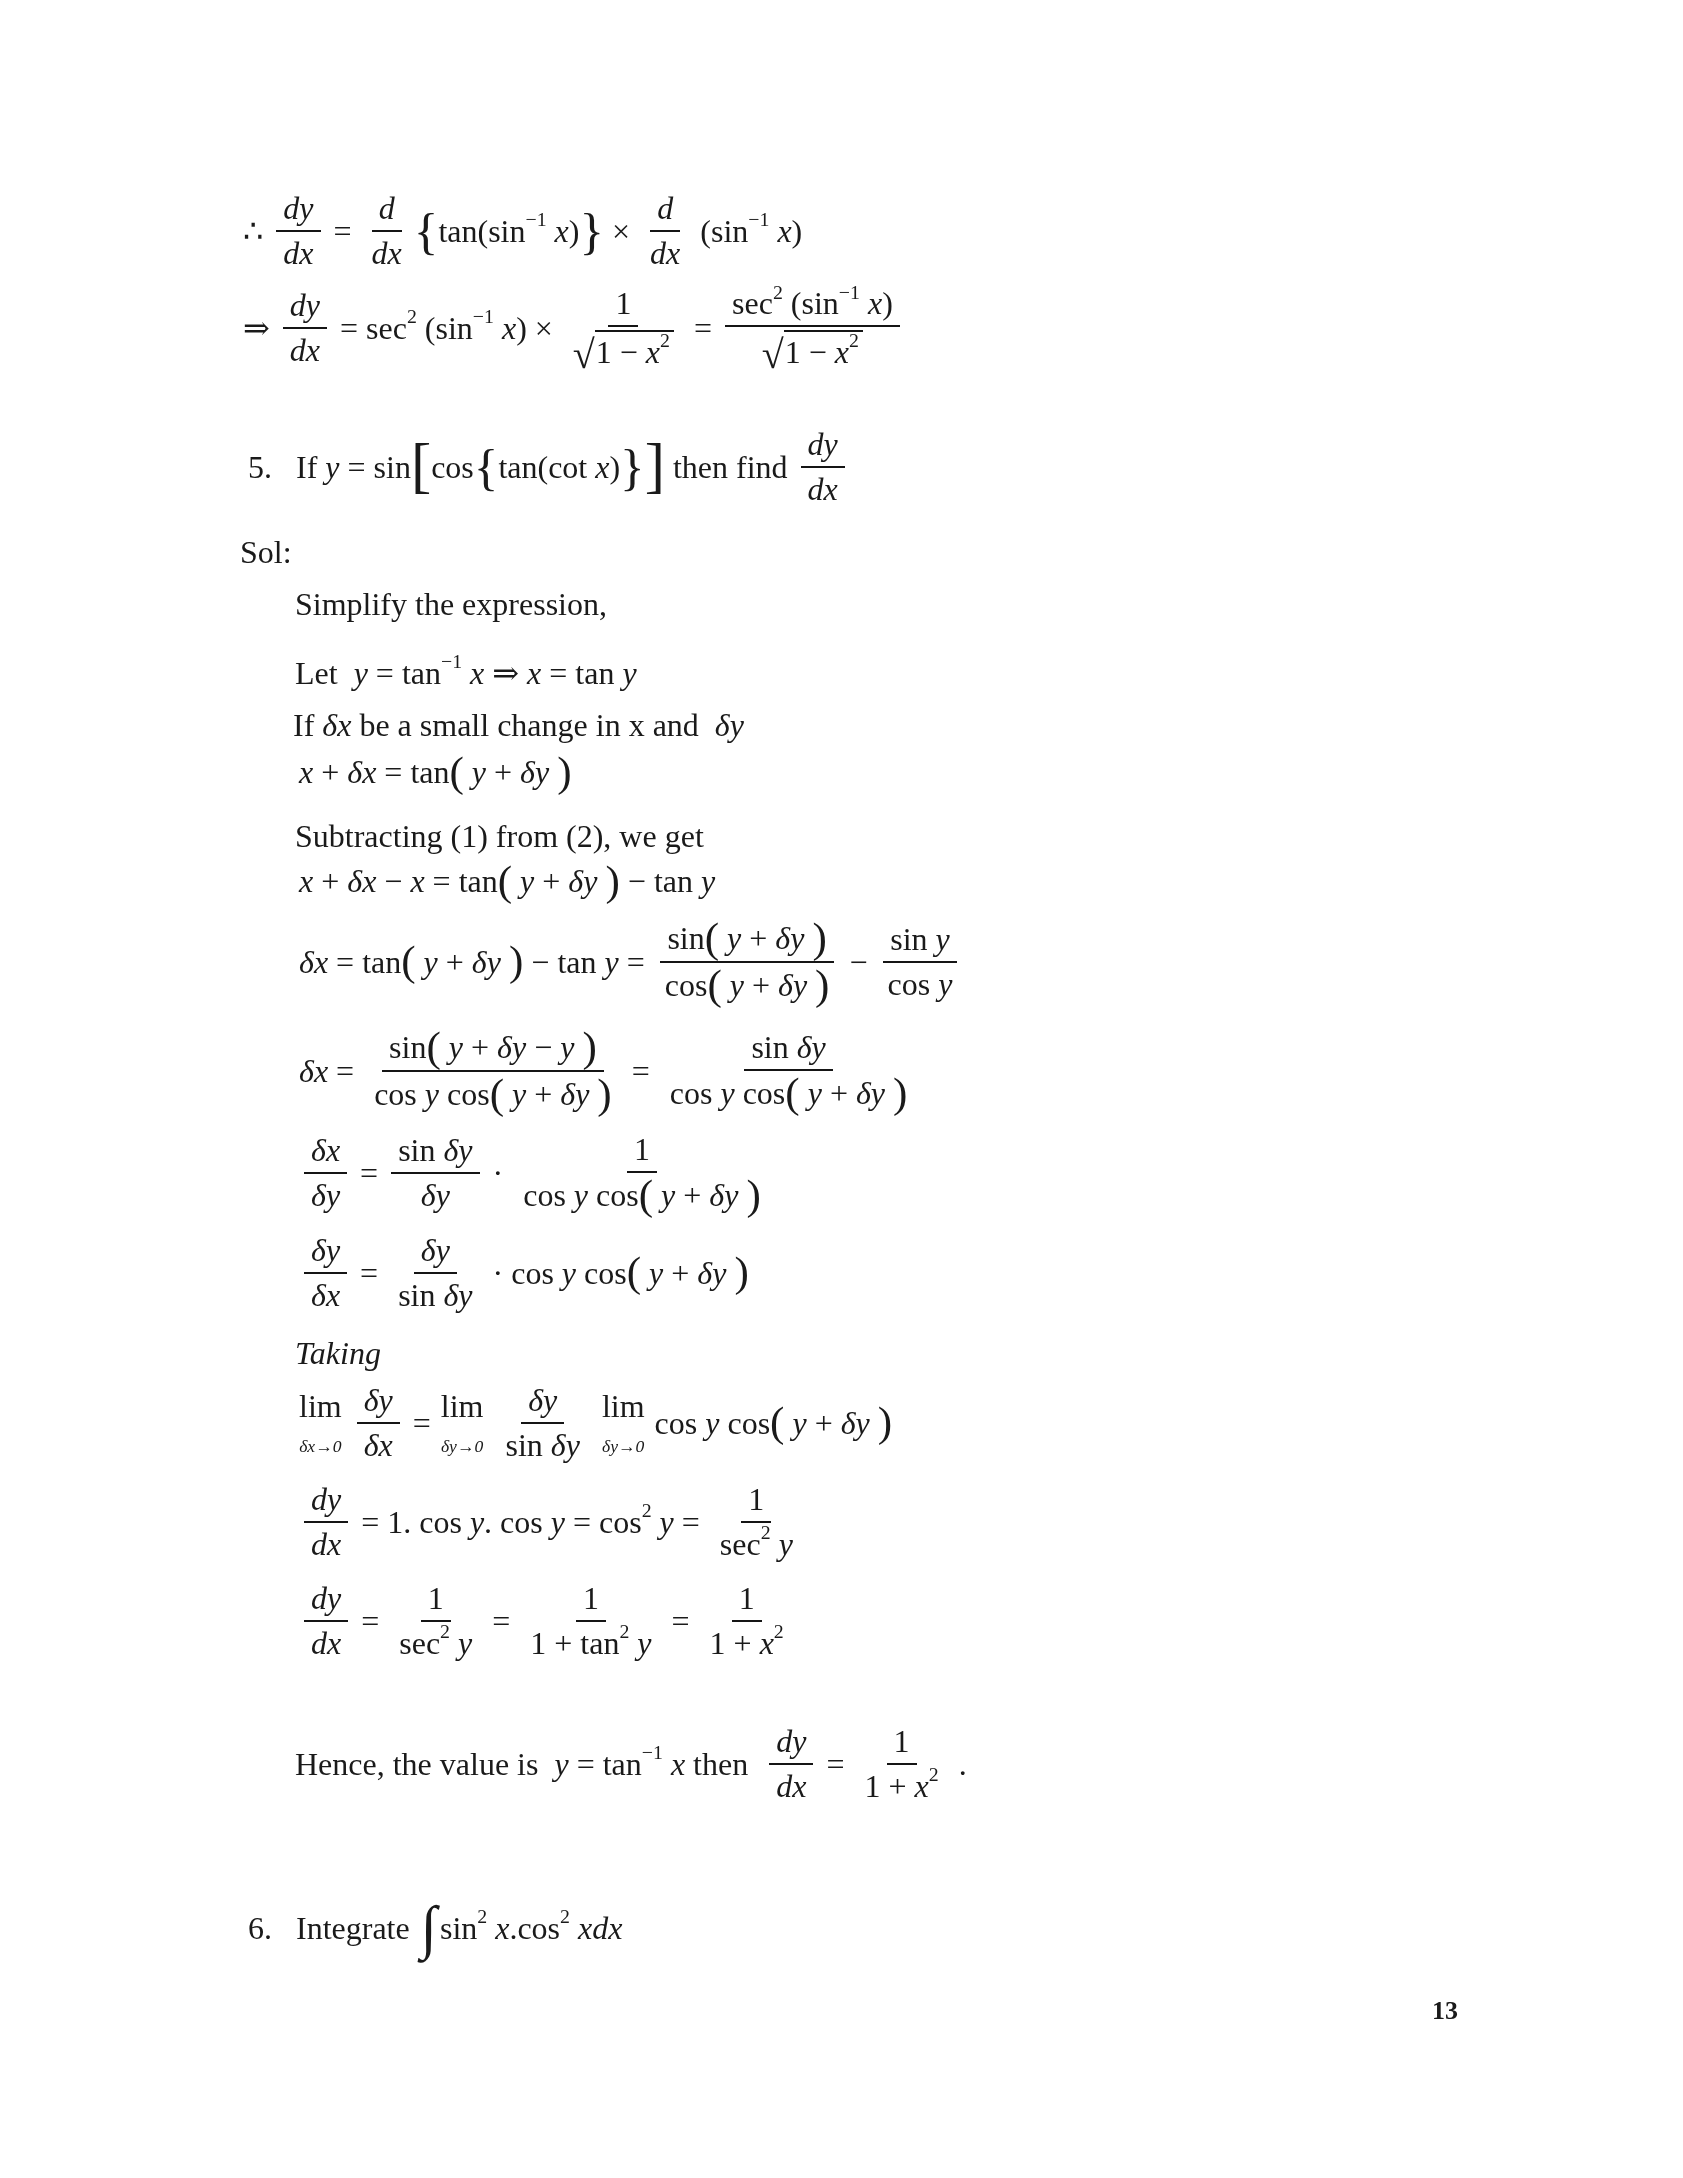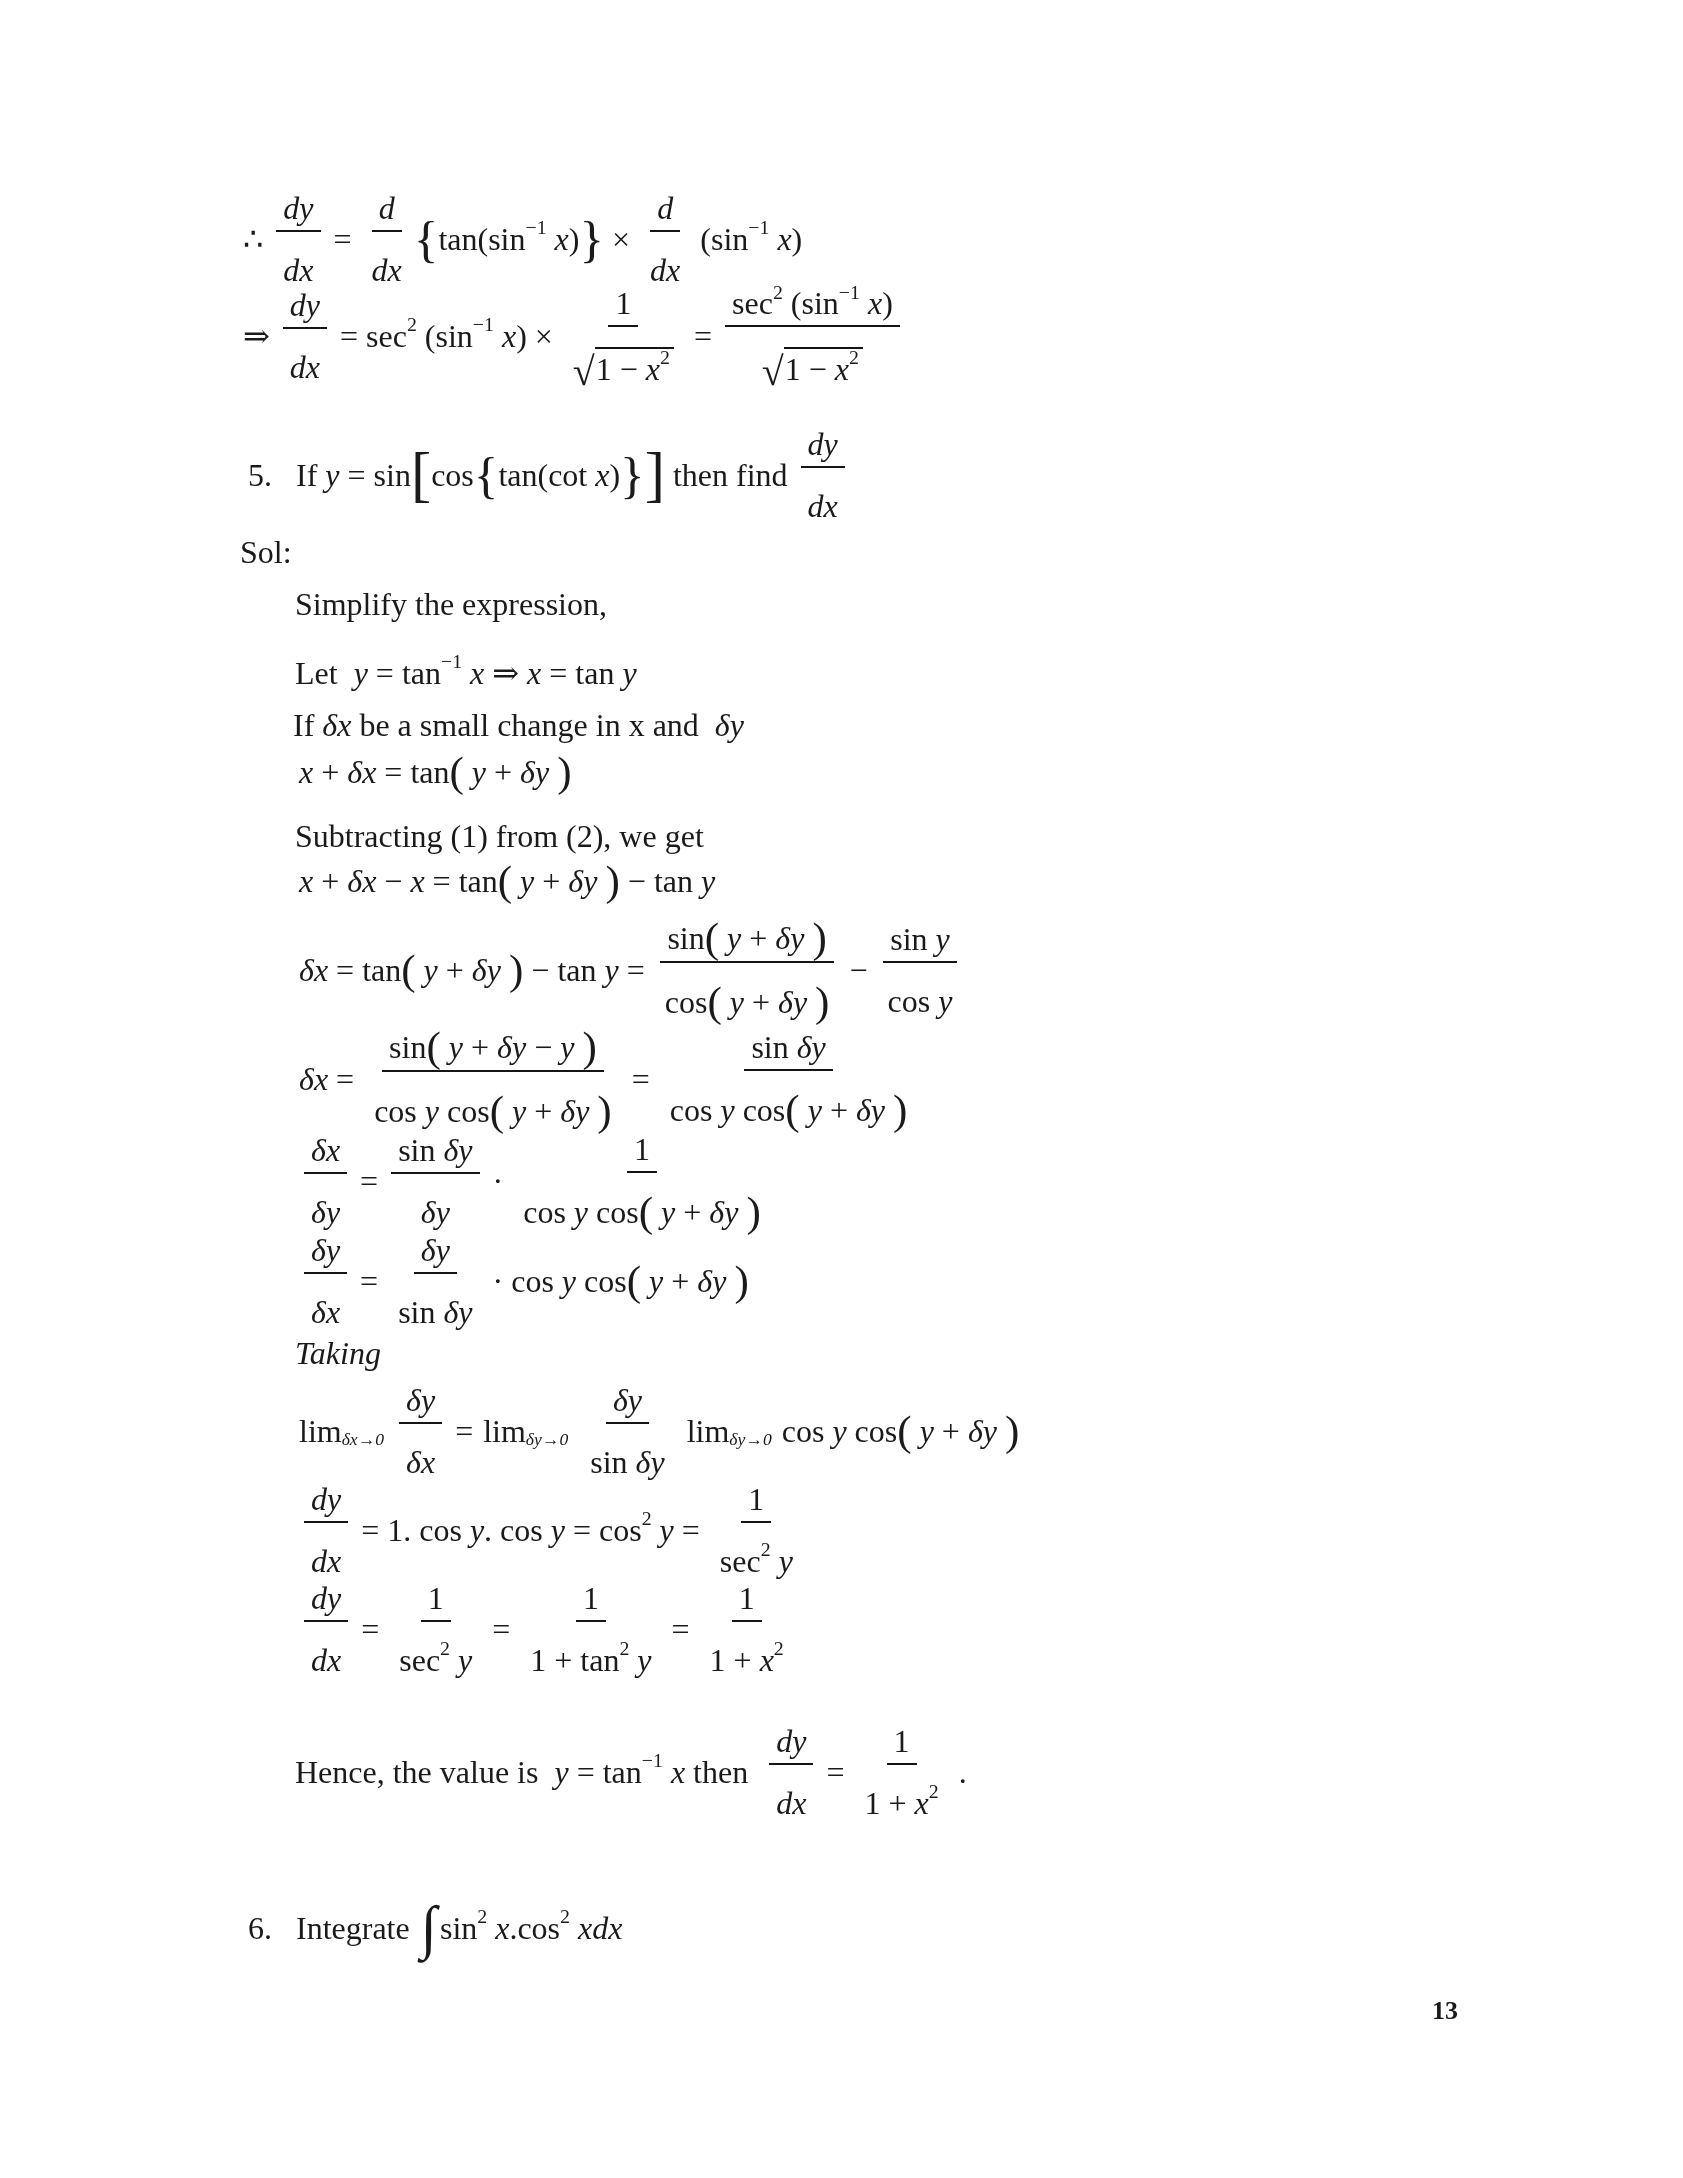--- a/index.html
+++ b/index.html
@@ -12,25 +12,25 @@
   .page{position:absolute;inset:0;background:#ffffff;}
   .line{
     position:absolute;display:flex;align-items:center;
     font-size:32px;white-space:pre;line-height:1.25;
   }
   .rm{white-space:pre;}
   .it{font-style:italic;white-space:pre;}
   sup.sp{font-size:0.62em;position:relative;top:-0.55em;line-height:1;white-space:pre;}
   .frac{display:flex;flex-direction:column;align-items:center;margin:0 5px;line-height:1.15;}
   .frac>.num{display:flex;align-items:center;justify-content:center;border-bottom:2px solid #151515;padding:0 7px 3px;}
-  .frac>.den{display:flex;align-items:center;justify-content:center;padding:20px 7px 0;}
+  .frac>.den{display:flex;align-items:center;justify-content:center;padding:3px 7px 0;}
   .sqrt{display:flex;align-items:stretch;}
   .sqrt>.rsign{display:flex;align-items:flex-end;font-size:1.25em;line-height:0.8;}
   .sqrt>.rbody{display:flex;align-items:center;border-top:2.5px solid #151515;padding:2px 4px 0 1px;}
-  .lim{display:flex;flex-direction:row;align-items:center;line-height:1;margin:0 2px;}
+  .lim{display:flex;flex-direction:column;align-items:center;line-height:1;margin:0 2px;}
   .lim>.limu{font-size:0.55em;margin-top:16px;}
   .big{display:flex;align-items:center;line-height:0.9;font-weight:400;}
   .giant{font-size:1.85em;line-height:0.9;margin:0 3px;font-weight:400;}
   .pagenum{position:absolute;font-size:26px;font-weight:bold;}
 </style>
 </head>
 <body>
 
 <div class="page">
 

